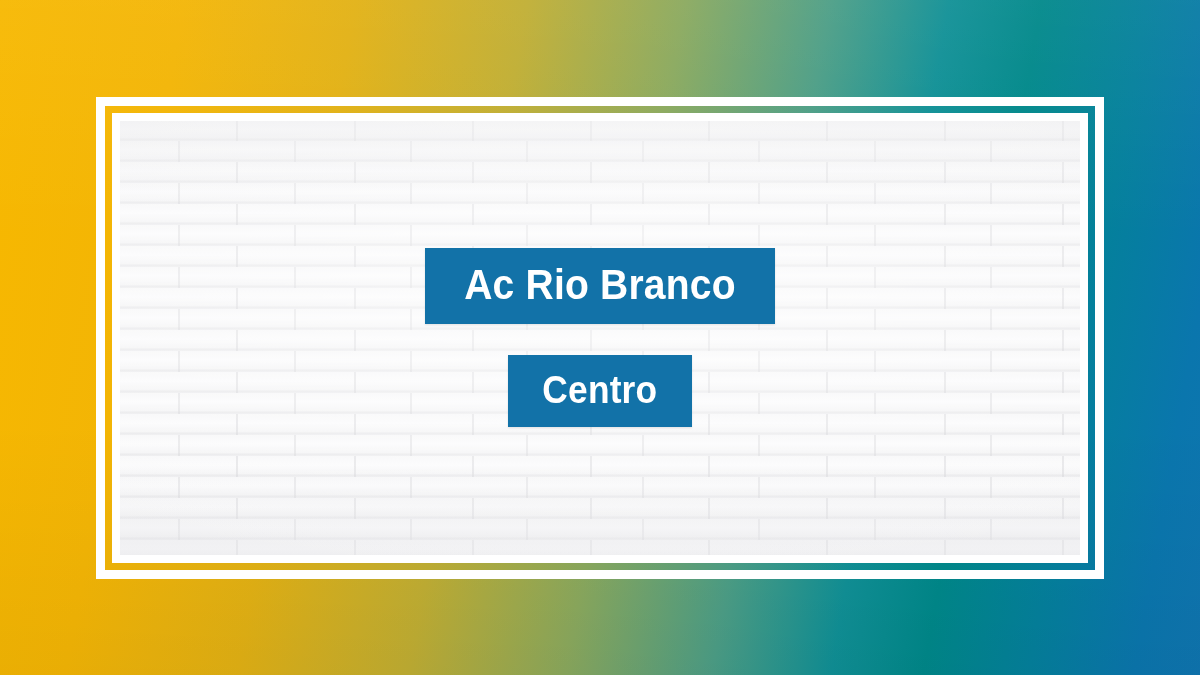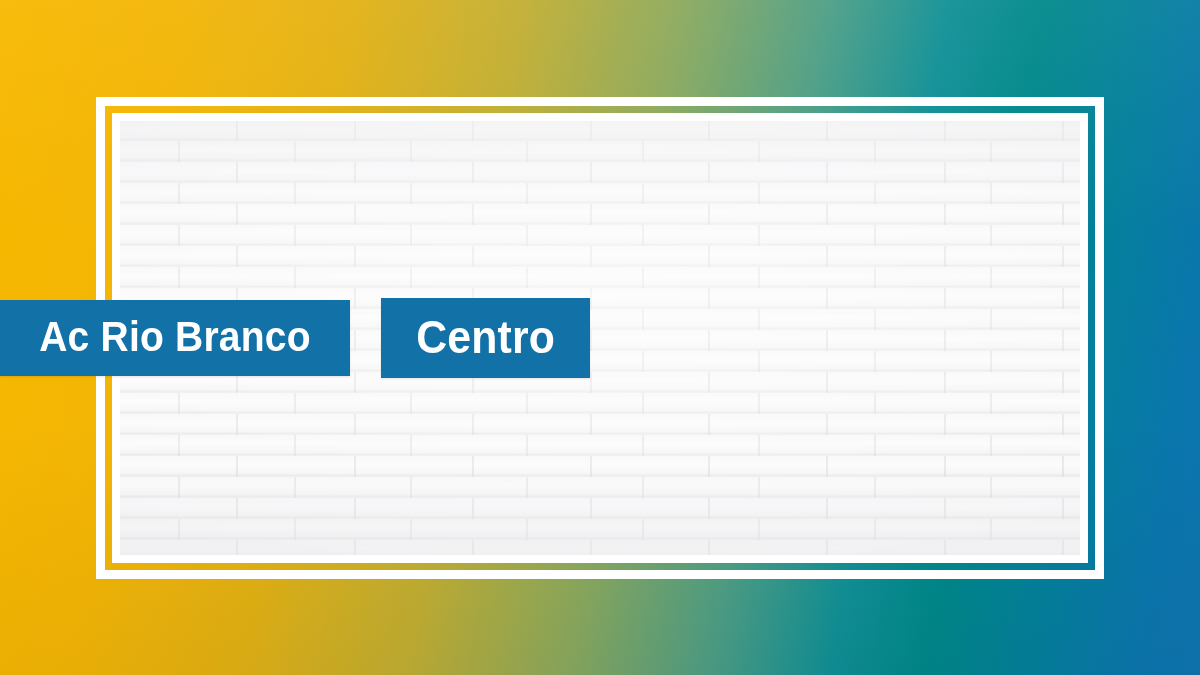--- a/index.html
+++ b/index.html
@@ -109,41 +109,42 @@
       linear-gradient(180deg, rgba(236,236,238,0.55) 0%, rgba(255,255,255,0) 20%, rgba(255,255,255,0) 80%, rgba(232,232,235,0.55) 100%);
   }
 
   
   .labels{
     position:absolute;
     left:0; right:0;
     top:0; bottom:0;
     z-index:3;
     display:flex;
-    flex-direction:row;
+    flex-direction:column;
     align-items:center;
+    justify-content:center;
     gap:31px;
   }
   .label{
     background:#1272a8;
     color:#ffffff;
     font-weight:bold;
     line-height:1;
     letter-spacing:0.2px;
     white-space:nowrap;
     text-align:center;
     font-family:"Liberation Sans", sans-serif;
     box-shadow:0 1px 2px rgba(0,0,0,0.10);
   }
   .label.lg{
     font-size:42px;
     padding:16px 29px 18px 29px;
   }
   .label.md{
-    font-size:46px;
+    font-size:38px;
     padding:16px 30px 18px 30px;
   }
   .label span{ display:inline-block; transform:scaleX(0.93); transform-origin:center; }
 </style>
 </head>
 <body>
 
 <div class="stage">
 
   <div class="panel">

